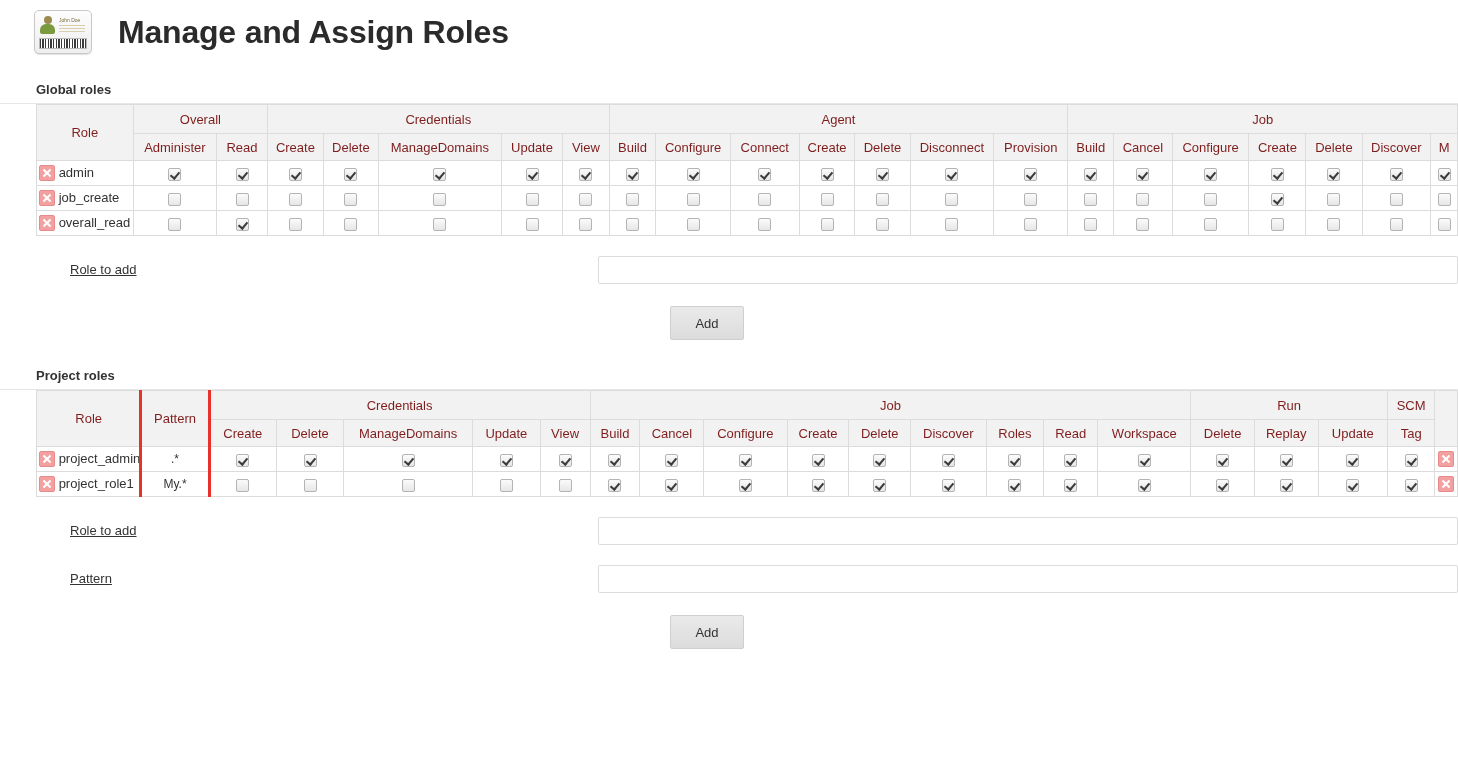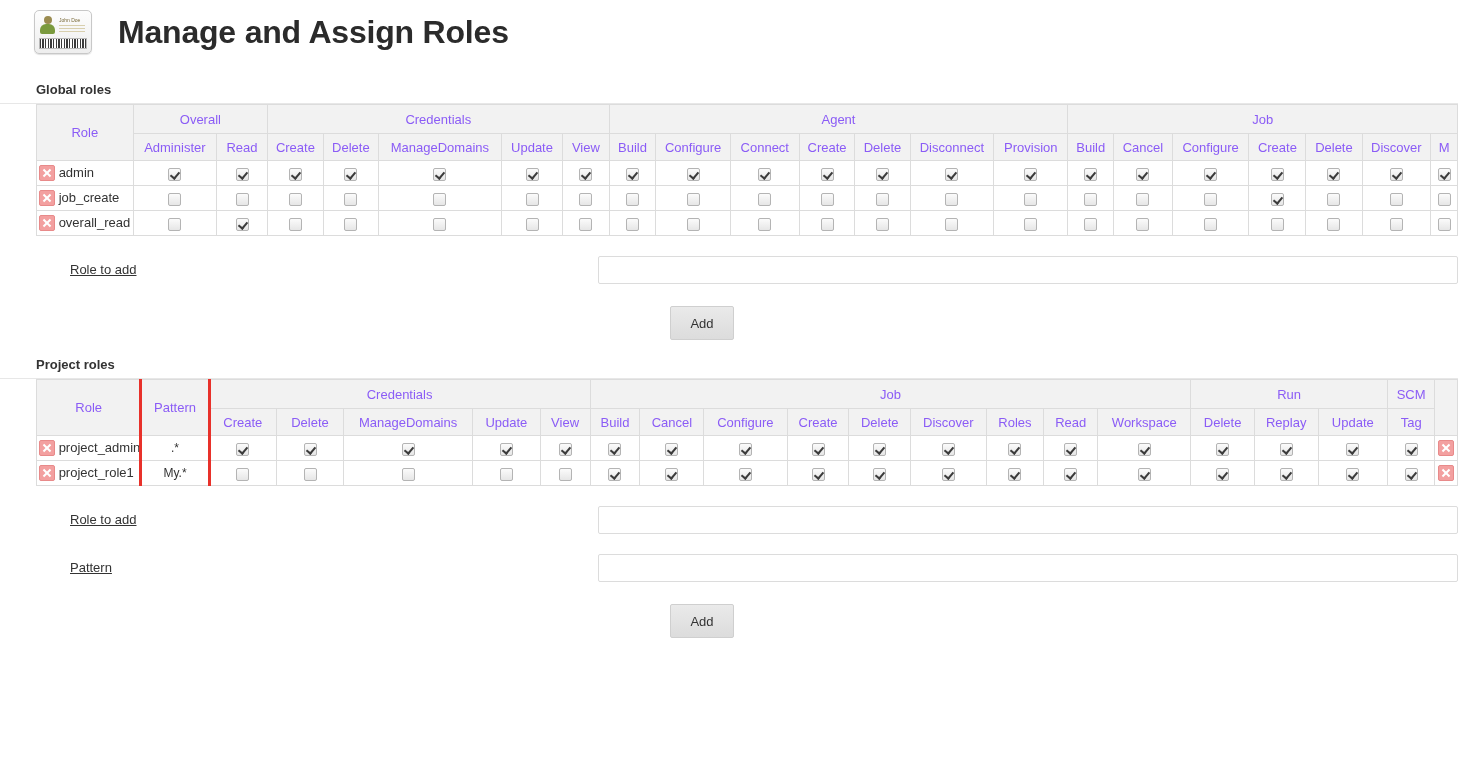--- a/index.html
+++ b/index.html
@@ -111,21 +111,21 @@
   table.matrix th, table.matrix td {
     border: 1px solid #dcdcdc;
     padding: 0;
     text-align: center;
     font-weight: normal;
     vertical-align: middle;
     white-space: nowrap;
   }
   table.matrix thead th {
     background: #f2f2f2;
-    color: #8b5cf6;
+    color: #7f1d1d;
     font-size: 13px;
   }
   table.matrix thead tr.grp th { height: 28px; }
   table.matrix thead tr.sub th { height: 26px; padding: 0 5px; }
   table.matrix th.role-head {
     background: #f2f2f2;
     width: 98px;
   }
   table.matrix th.pattern-head {
     background: #f2f2f2;
@@ -227,21 +227,21 @@
     border-radius: 2px;
     background: #fff;
     font-family: "Liberation Sans", sans-serif;
     font-size: 13px;
     color: #333;
     padding: 0 6px;
     outline: none;
   }
   .btn-row { padding-left: 670px; padding-top: 4px; }
   button.add-btn {
-    width: 64px;
+    width: 74px;
     height: 34px;
     border: 1px solid #cfcfcf;
     border-radius: 2px;
     background: linear-gradient(#eaeaea, #dcdcdc);
     font-family: "Liberation Sans", sans-serif;
     font-size: 13px;
     color: #333;
     cursor: pointer;
   }
 
@@ -400,21 +400,21 @@
         <div class="form-field">
           <input class="text" type="text" placeholder="" style="">
         </div>
       </div>
       <div class="btn-row">
         <button class="add-btn">Add</button>
       </div>
     </div>
   </div>
 
-  <div style="margin-top:17px;">
+  <div style="margin-top:28px;">
     <div class="section-title">Project roles</div>
     <div class="section-rule"></div>
     <div class="matrix-wrap" style="position:relative;">
       <table class="matrix" id="project-table">
         <thead>
             <tr class="grp">
               <th class="role-head" rowspan="2">Role</th>
               <th class="pattern-head" rowspan="2">Pattern</th>
               <th colspan="5">Credentials</th>
               <th colspan="9">Job</th>

